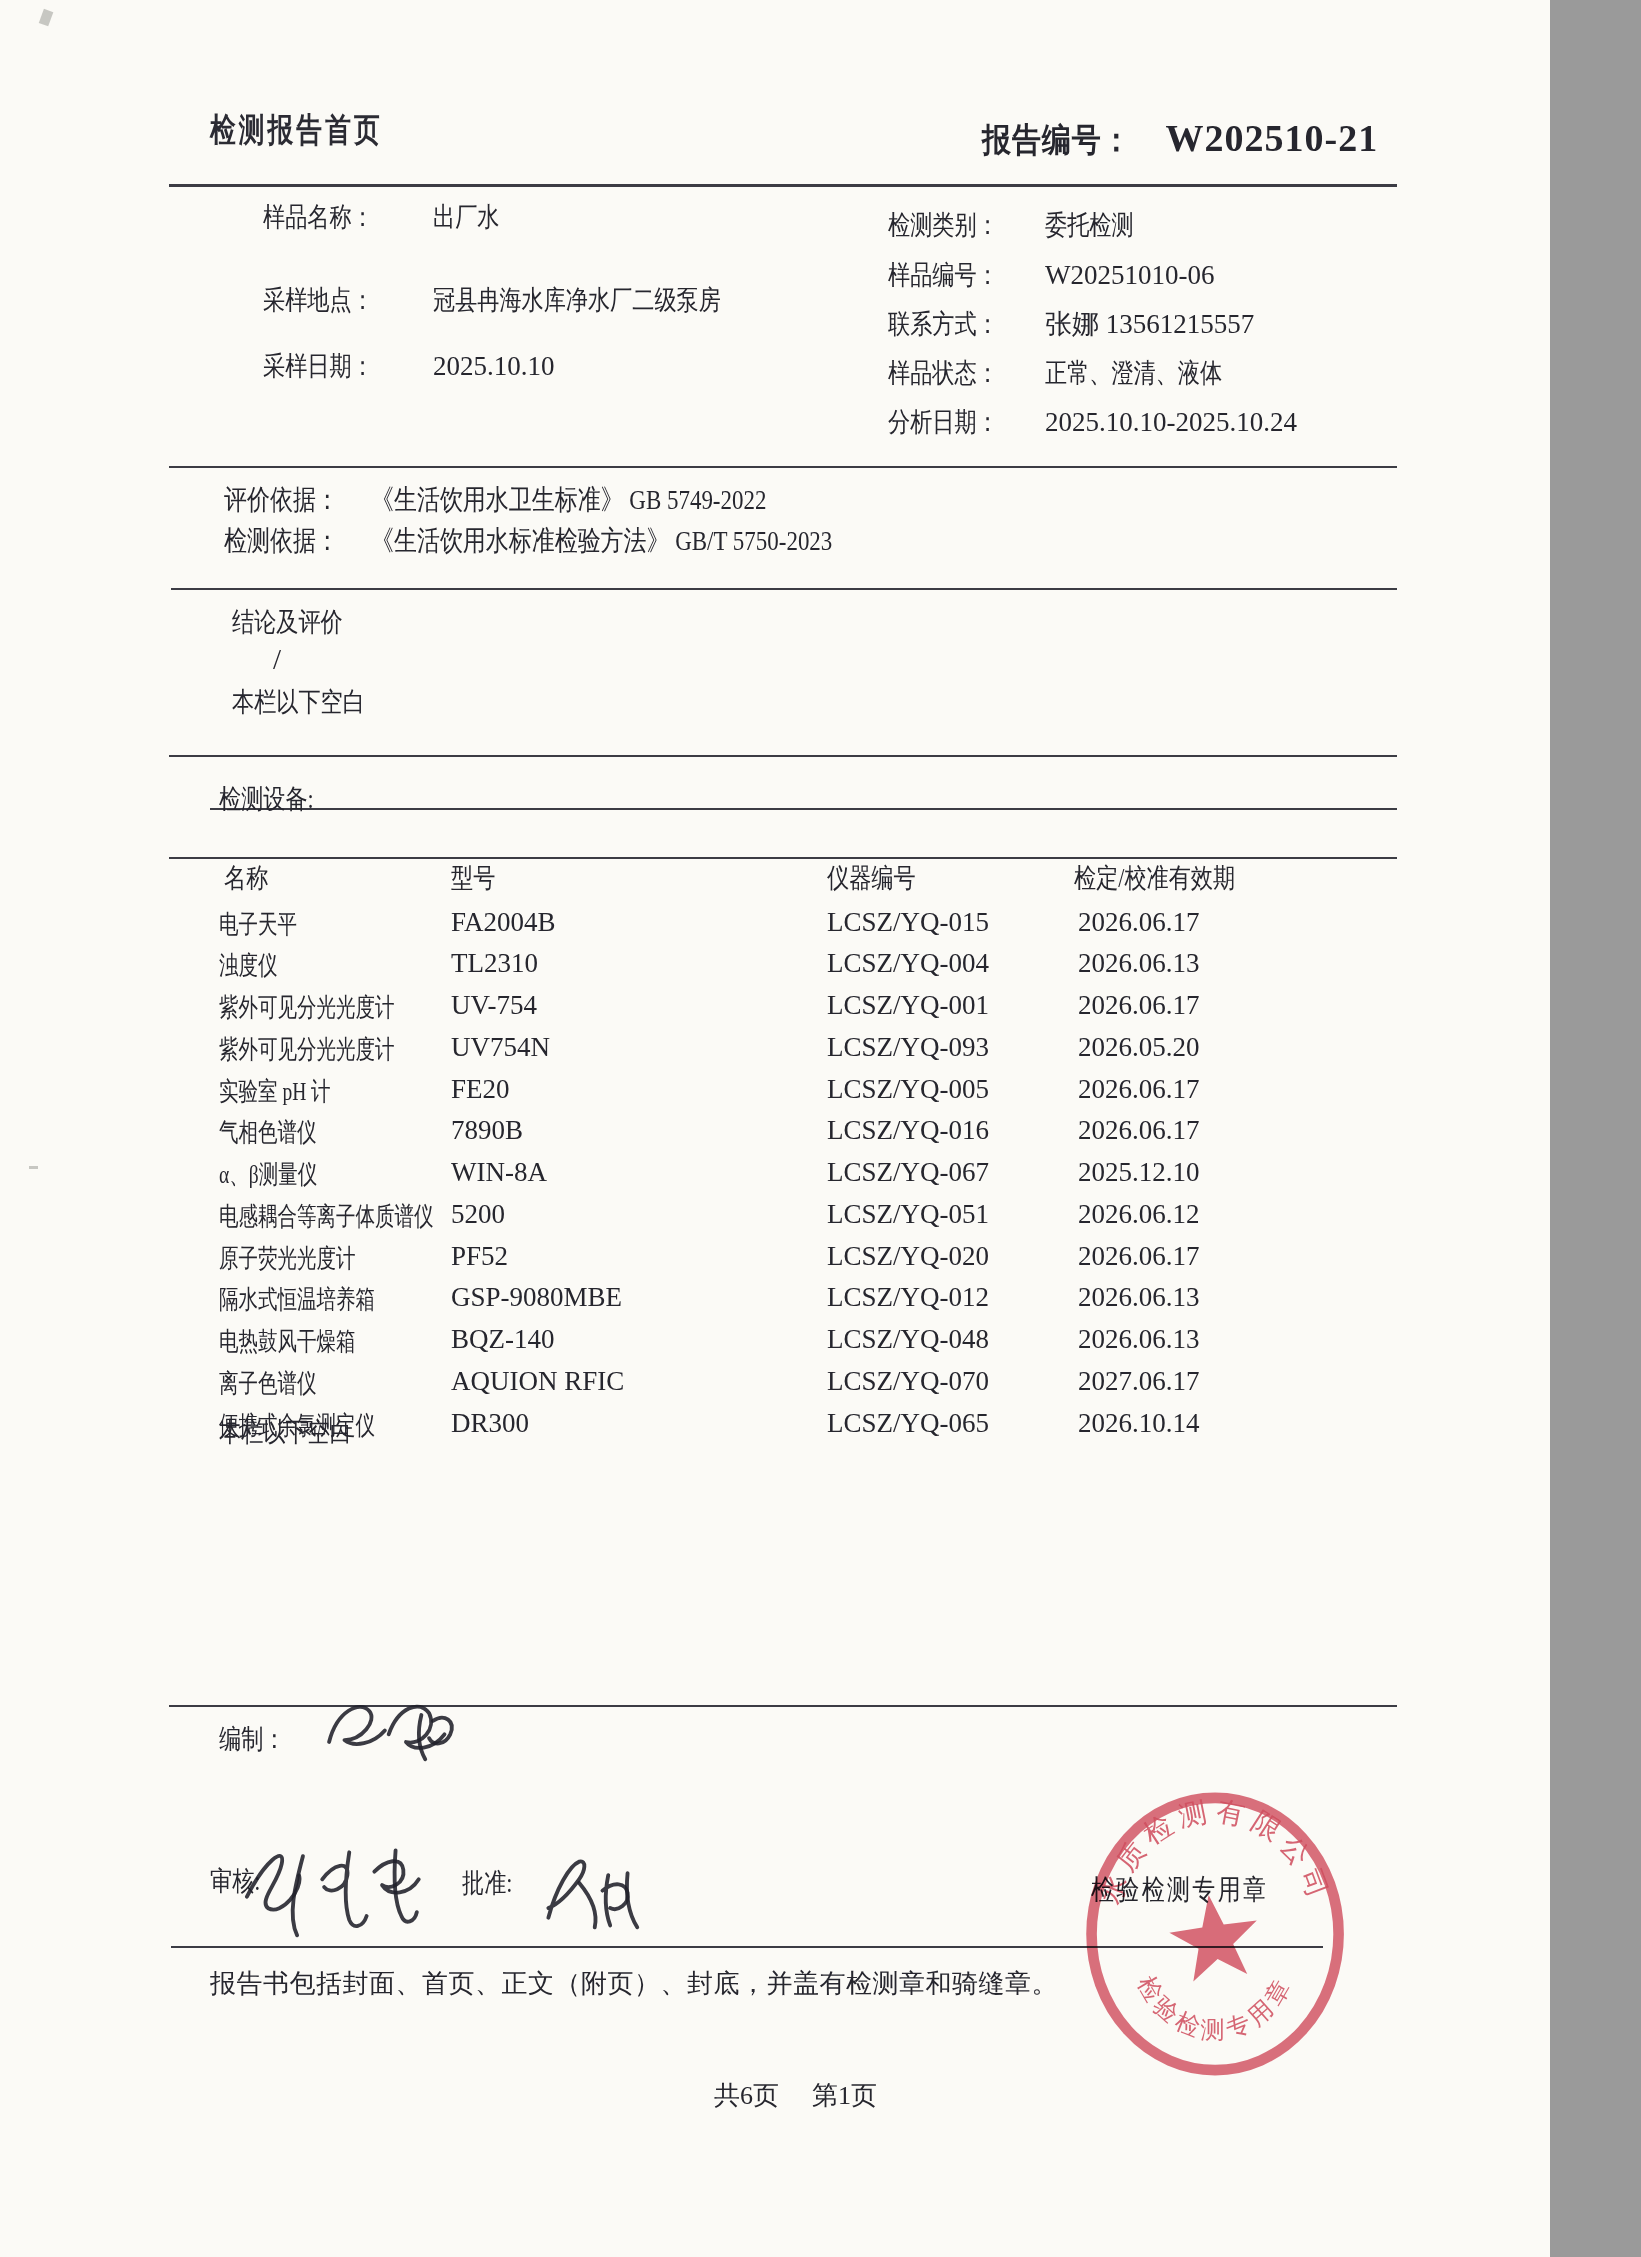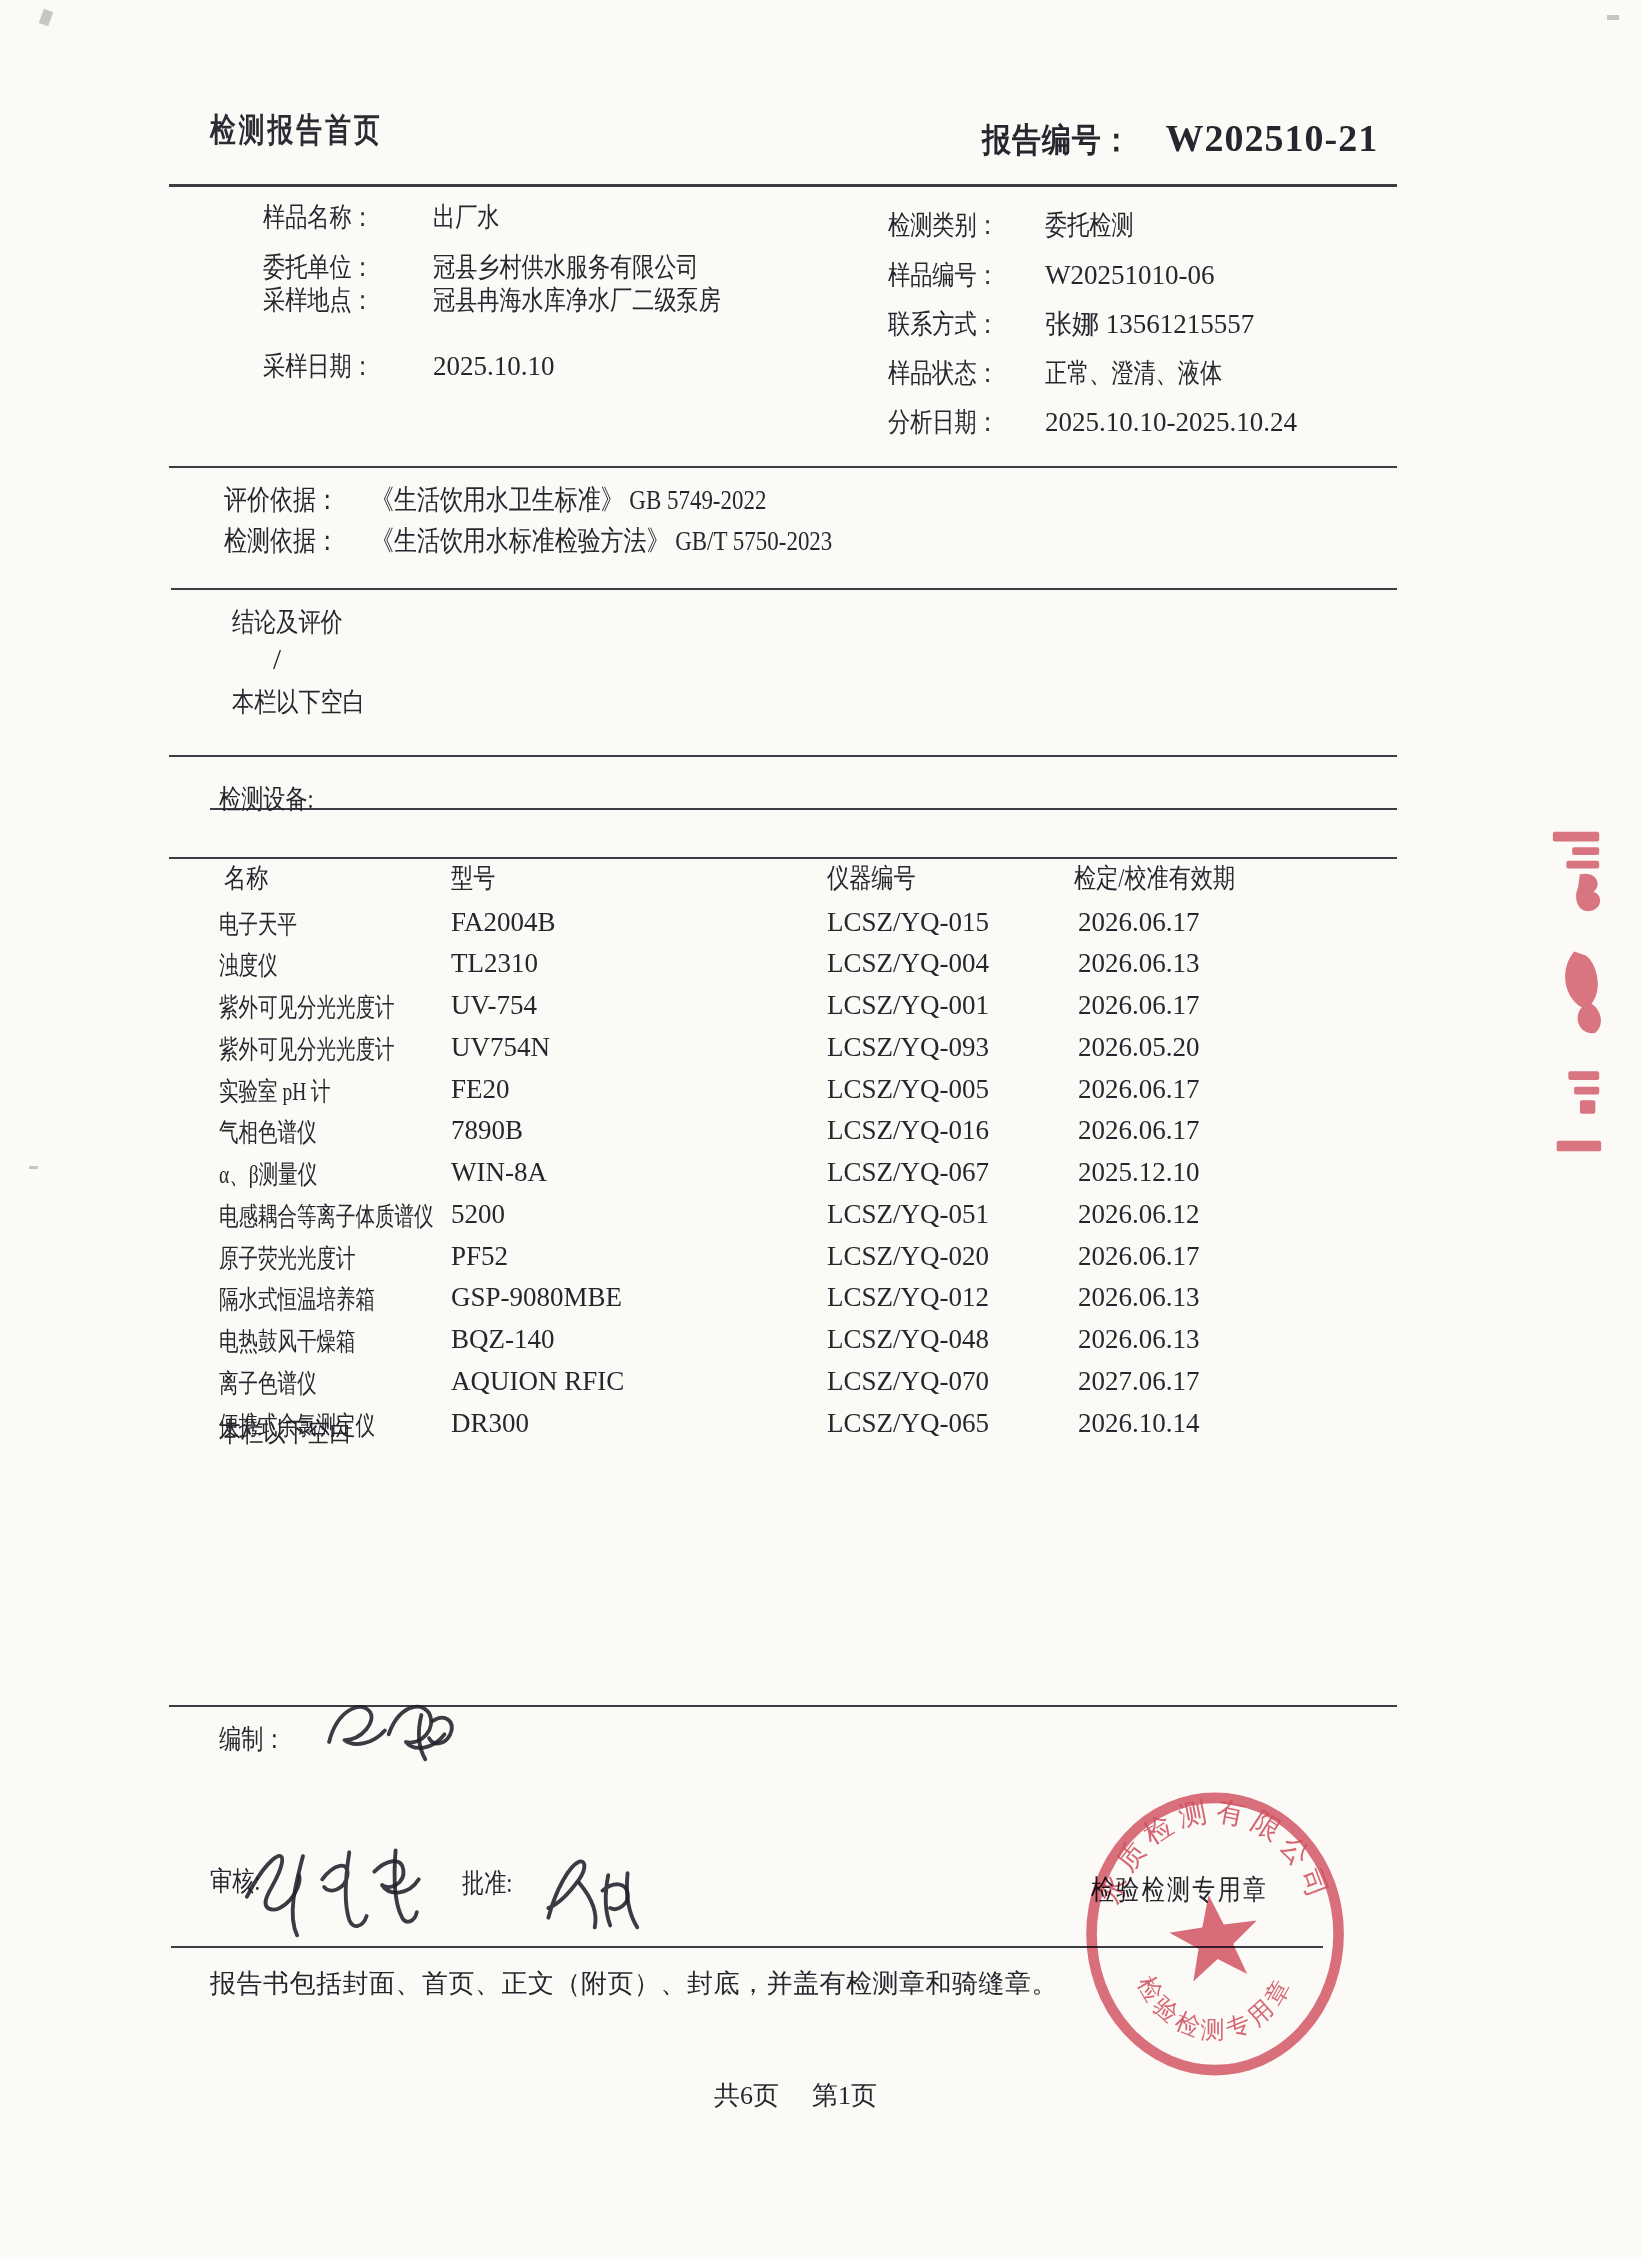--- a/index.html
+++ b/index.html
@@ -1,22 +1,23 @@
 <!DOCTYPE html>
 <html><head>
 <meta charset="utf-8">
 <style>
   html,body{margin:0;padding:0;background:#9a9a9a;}
   .page{
     position:relative;
-    width:1641px;height:2257px;
+    width:1514px;height:2257px;
     background:#fbfaf6;
     font-family:"Liberation Serif","DejaVu Serif",serif;
     color:#26262e;
     overflow:hidden;
+    padding-left:36px;
   }
   .abs{position:absolute;white-space:nowrap;}
   .sq{display:inline-block;transform:scaleX(.82);transform-origin:0 50%;white-space:nowrap;}
   .sq75{display:inline-block;transform:scaleX(.75);transform-origin:0 50%;white-space:nowrap;}
   .title{
     left:210px;top:108px;
     font-family:"Liberation Sans","DejaVu Sans",sans-serif;
     font-weight:700;font-size:33px;letter-spacing:3.9px;
     transform:scaleX(.78);transform-origin:0 0;
     color:#2b2b33;
@@ -72,24 +73,20 @@
   <div class="rule" style="left:169px;top:755px;width:1228px"></div>
   <div class="rule" style="left:210px;top:808px;width:1187px"></div>
   <div class="rule" style="left:169px;top:857px;width:1228px"></div>
   <div class="rule" style="left:169px;top:1705px;width:1228px"></div>
   <div class="rule" style="left:171px;top:1946px;width:1152px"></div>
 
   <div class="field" style="left:263px;top:199px">
     <span class="f-label fl-w"><span class="sq">样品名称：</span></span>
     <span class="f-value sq">出厂水</span>
   </div>
-  <div class="field" style="left:263px;top:249px">
-    <span class="f-label fl-w"><span class="sq">委托单位：</span></span>
-    <span class="f-value sq">冠县乡村供水服务有限公司</span>
-  </div>
   <div class="field" style="left:263px;top:282px">
     <span class="f-label fl-w"><span class="sq">采样地点：</span></span>
     <span class="f-value sq">冠县冉海水库净水厂二级泵房</span>
   </div>
   <div class="field" style="left:263px;top:348px">
     <span class="f-label fl-w"><span class="sq">采样日期：</span></span>
     <span class="f-value">2025.10.10</span>
   </div>
 
   <div class="field" style="left:888px;top:207px">

